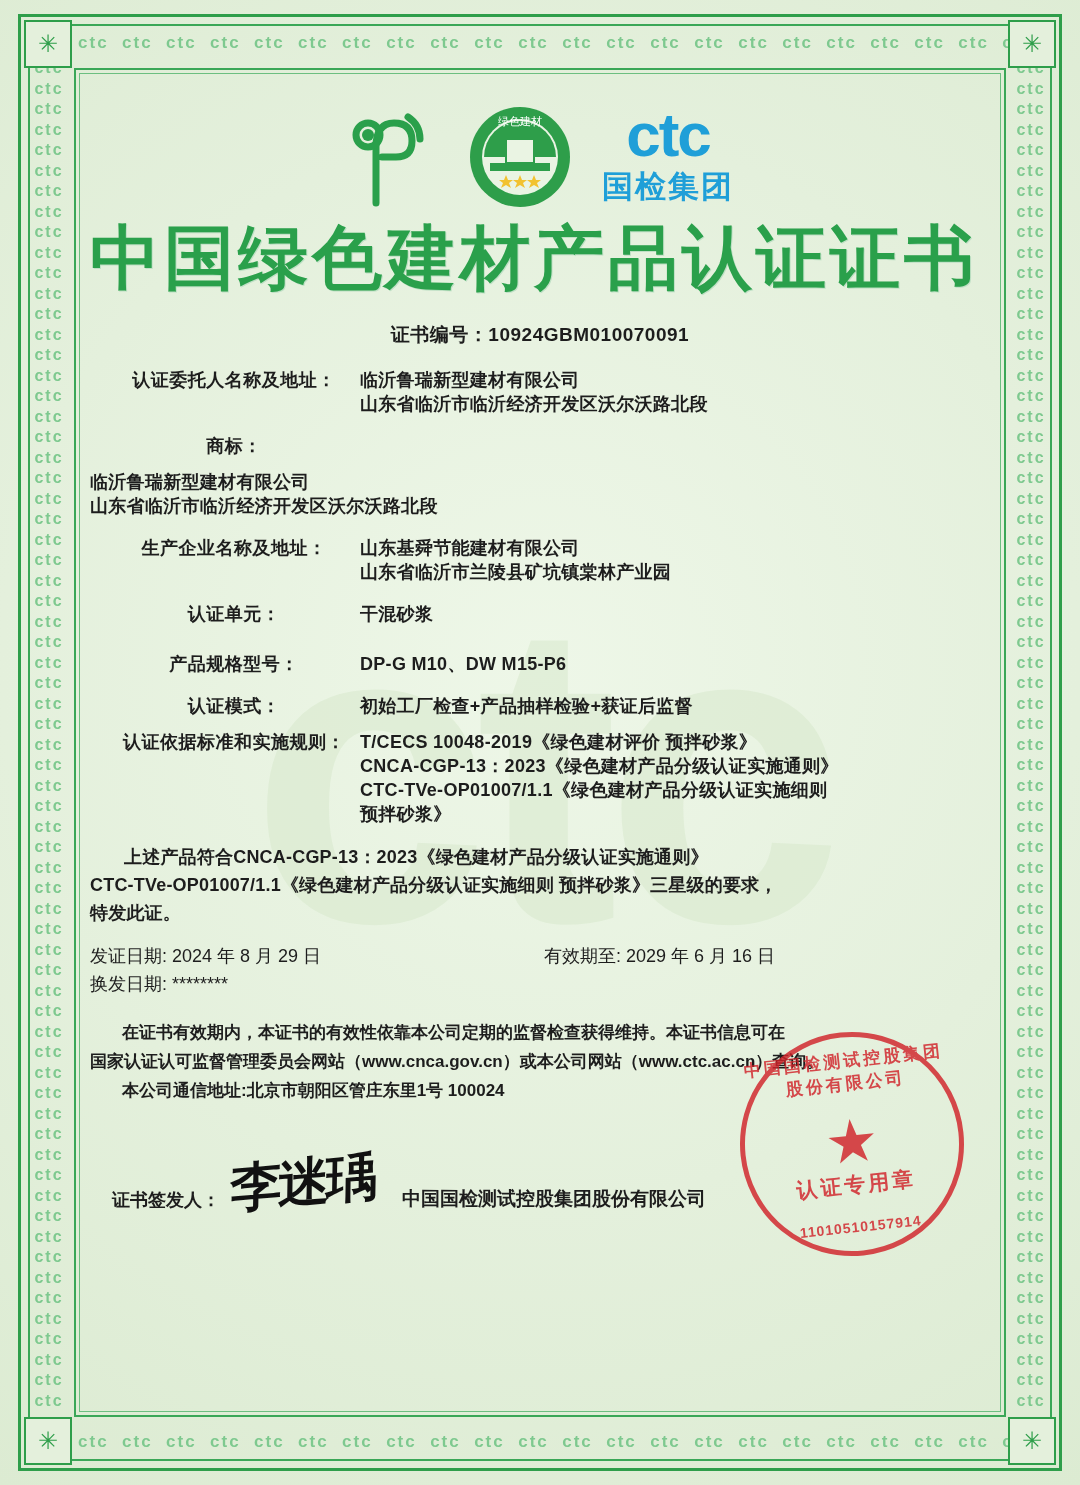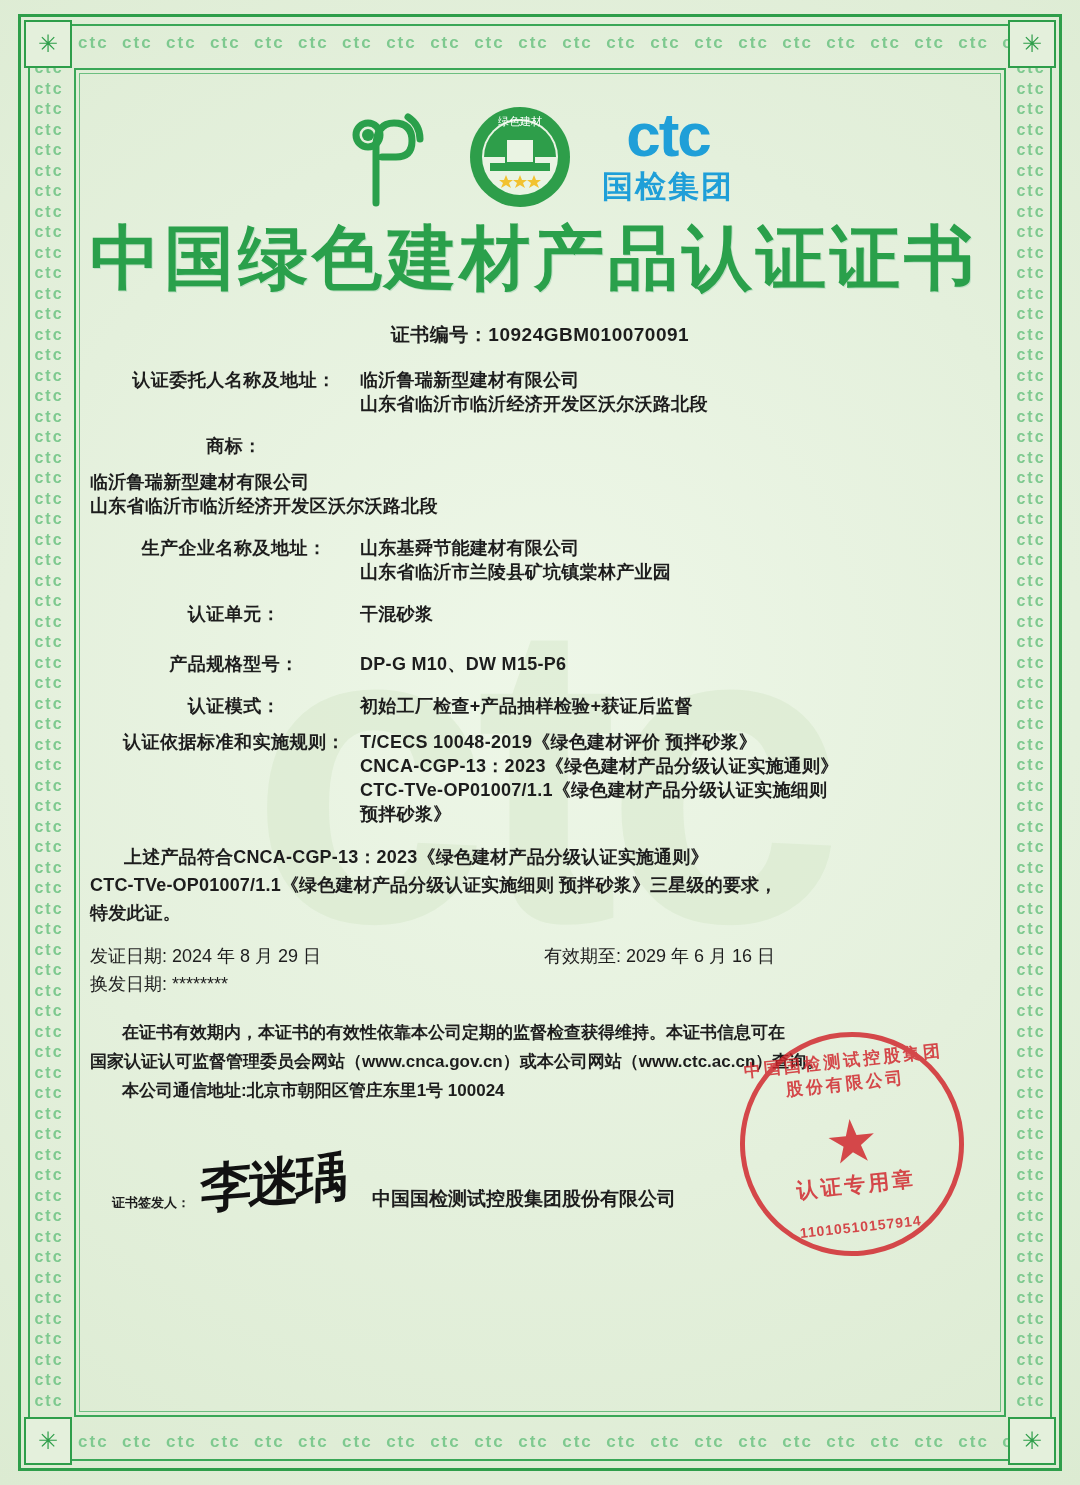--- a/index.html
+++ b/index.html
@@ -129,21 +129,21 @@
   .dates div{line-height:1.6;}
 
   .notes{
     margin-top:20px;font-size:17px;line-height:1.7;font-weight:bold;
   }
   .notes .indent{text-indent:32px;}
 
   .signrow{
     margin-top:26px;display:flex;align-items:flex-end;position:relative;height:90px;
   }
-  .sign-label{font-size:13px;font-weight:bold;padding-left:22px;padding-bottom:10px;}
+  .sign-label{font-size:18px;font-weight:bold;padding-left:22px;padding-bottom:10px;}
   .signature{
     font-family:"Liberation Serif", serif;
     font-size:52px;color:#111;
     transform:rotate(-5deg) skewX(-6deg);
     padding:0 14px 4px 10px;
     font-weight:bold;
     letter-spacing:-4px;
   }
   .company{font-size:19px;font-weight:bold;padding-bottom:10px;padding-left:14px;}
 

